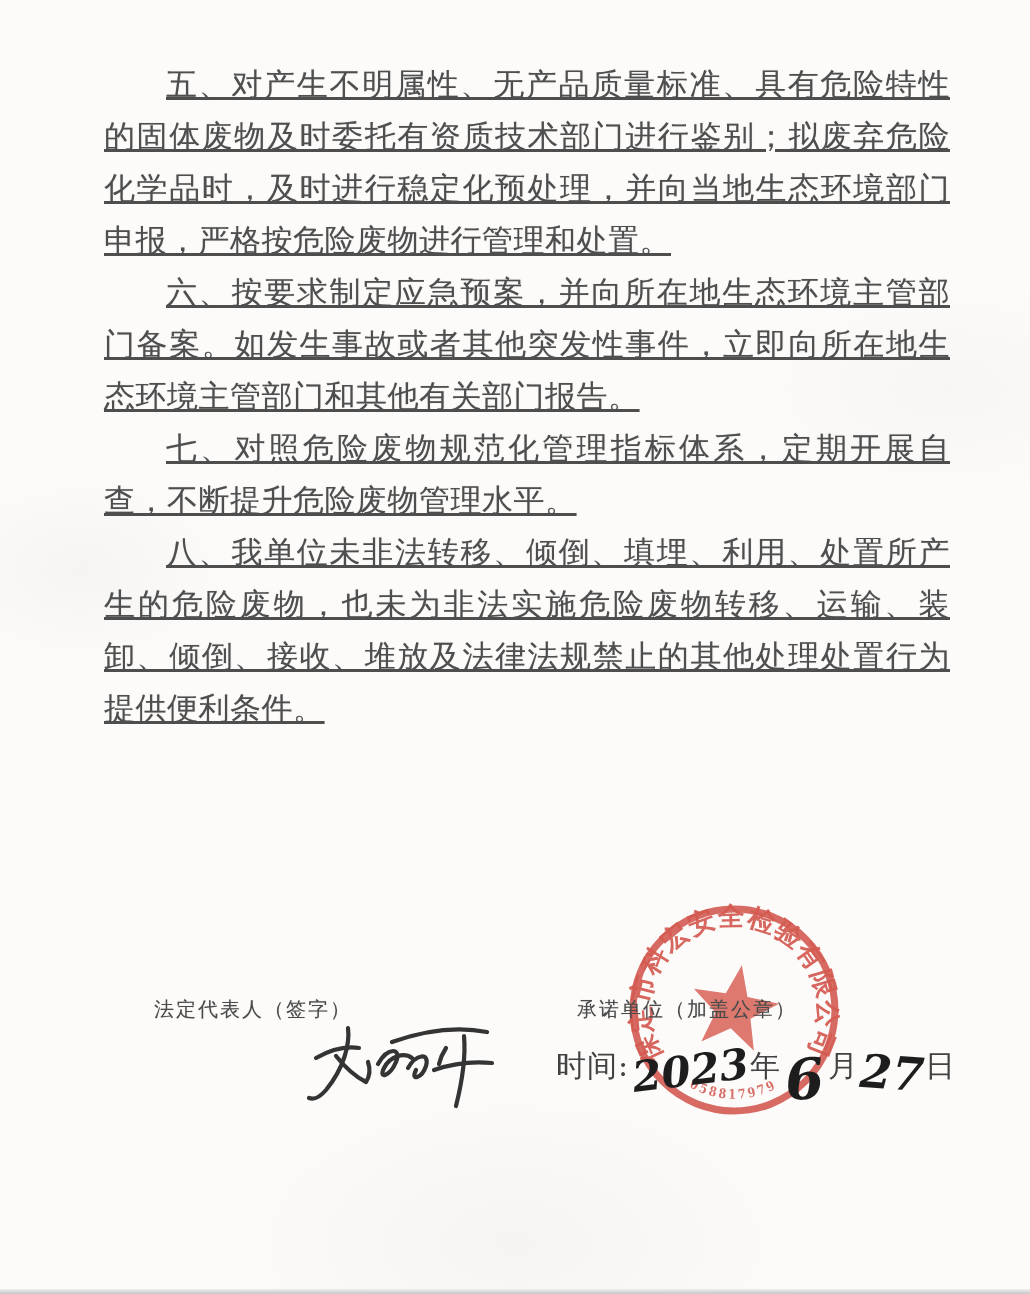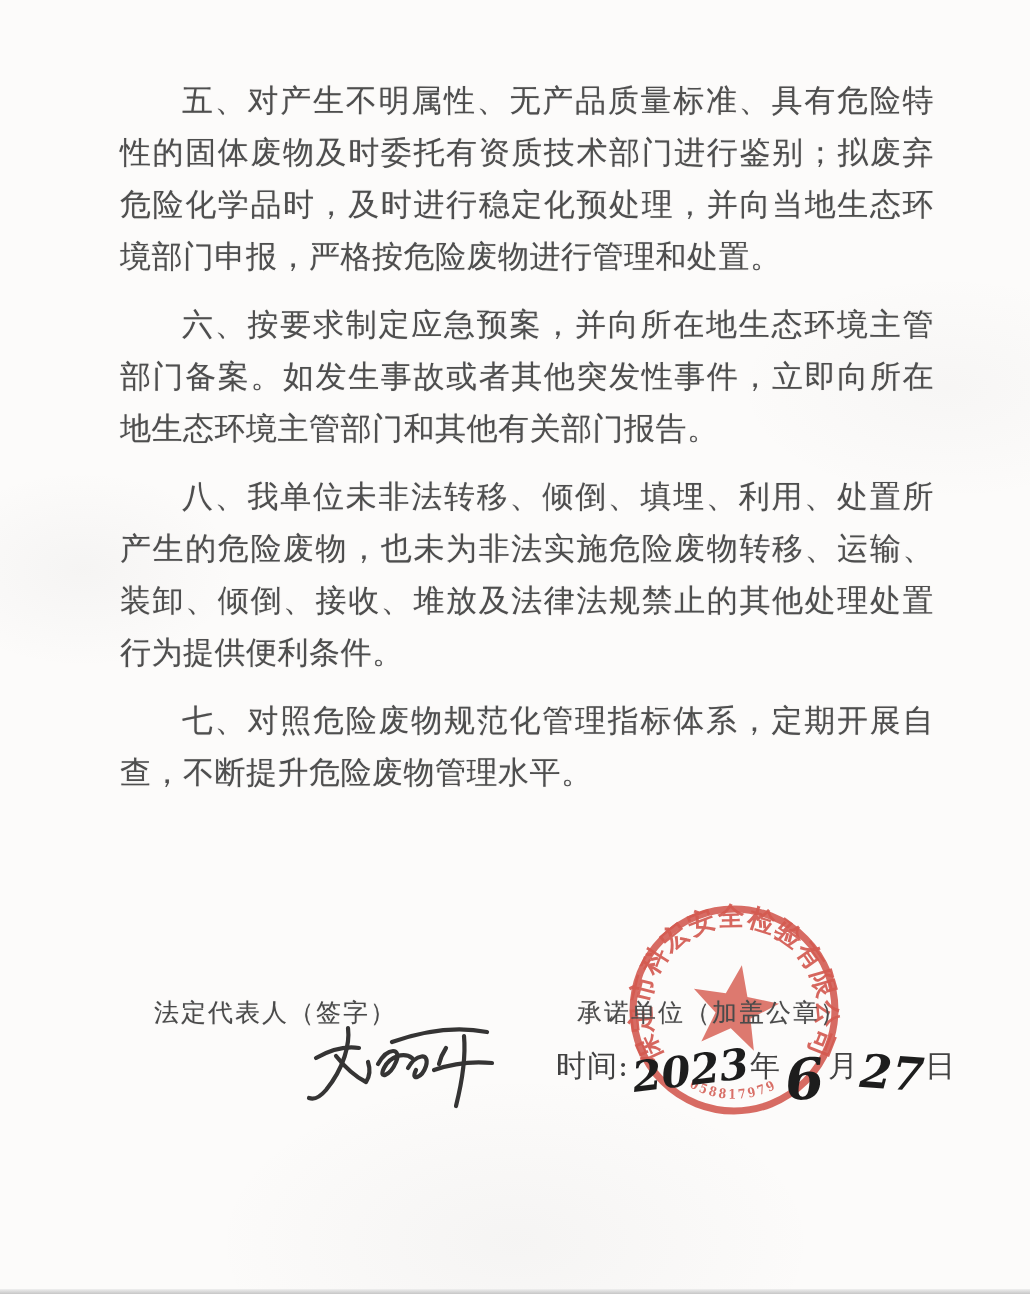--- a/index.html
+++ b/index.html
@@ -24,25 +24,25 @@
     position:absolute; left:0; right:0; bottom:0; height:5px;
     background:linear-gradient(#efefef, #c6c6c6);
   }
   .body-text {
     position:absolute; left:104px; top:58px; width:846px;
     color:#4e4e4e;
     font-size:31px; line-height:52px;
     text-align:justify;
     text-shadow:0 0 1px rgba(90,90,90,0.35);
   }
-  .body-text p { margin:16px; text-indent:62px; letter-spacing:0.5px; }
+  .body-text p { margin:0; text-indent:62px; letter-spacing:0.5px;text-decoration:underline; }
 
   .label {
     position:absolute;
-    font-size:25px; color:#4a4a4a; letter-spacing:2px;
+    font-size:20px; color:#4a4a4a; letter-spacing:2px;
     text-shadow:0 0 1px rgba(90,90,90,0.35);
     z-index:3; white-space:nowrap;
   }
   .legal-label { left:154px; top:996px; }
   .unit-label  { left:577px; top:996px; }
 
   .time-line {
     position:absolute; left:556px; top:1046px; z-index:4;
     display:flex; align-items:flex-start;
     font-size:30px; color:#424242; letter-spacing:1px;
@@ -67,22 +67,22 @@
   }
 </style>
 </head>
 <body>
 
 <div class="page">
 
   <div class="body-text">
     <p>五、对产生不明属性、无产品质量标准、具有危险特性的固体废物及时委托有资质技术部门进行鉴别；拟废弃危险化学品时，及时进行稳定化预处理，并向当地生态环境部门申报，严格按危险废物进行管理和处置。</p>
     <p>六、按要求制定应急预案，并向所在地生态环境主管部门备案。如发生事故或者其他突发性事件，立即向所在地生态环境主管部门和其他有关部门报告。</p>
+    <p>七、对照危险废物规范化管理指标体系，定期开展自查，不断提升危险废物管理水平。</p>
     <p>八、我单位未非法转移、倾倒、填埋、利用、处置所产生的危险废物，也未为非法实施危险废物转移、运输、装卸、倾倒、接收、堆放及法律法规禁止的其他处理处置行为提供便利条件。</p>
-    <p>七、对照危险废物规范化管理指标体系，定期开展自查，不断提升危险废物管理水平。</p>
   </div>
 
   <svg class="seal-svg" viewBox="0 0 214 214" aria-hidden="true">
     <circle cx="107" cy="107" r="100" fill="none" stroke-width="7" opacity="0.88" stroke="#d24a40"></circle>
     <polygon opacity="0.85" points="114.8,62.7 120.3,94.2 151.6,100.7 123.3,115.7 126.7,147.4 103.8,125.2 74.6,138.3 88.7,109.6 67.3,85.9 98.9,90.4" fill="#d8564a"></polygon>
     <defs>
       <path id="seal-top-arc" d="M 38.2 155.2 A 84 84 0 1 1 175.8 155.2" fill="none"></path>
       <path id="seal-bottom-arc" d="M 59.1 180.8 A 88 88 0 0 0 154.9 180.8" fill="none"></path>
     </defs>
     <text font-size="26" font-weight="bold" letter-spacing="1" opacity="0.9" fill="#d24a40">

